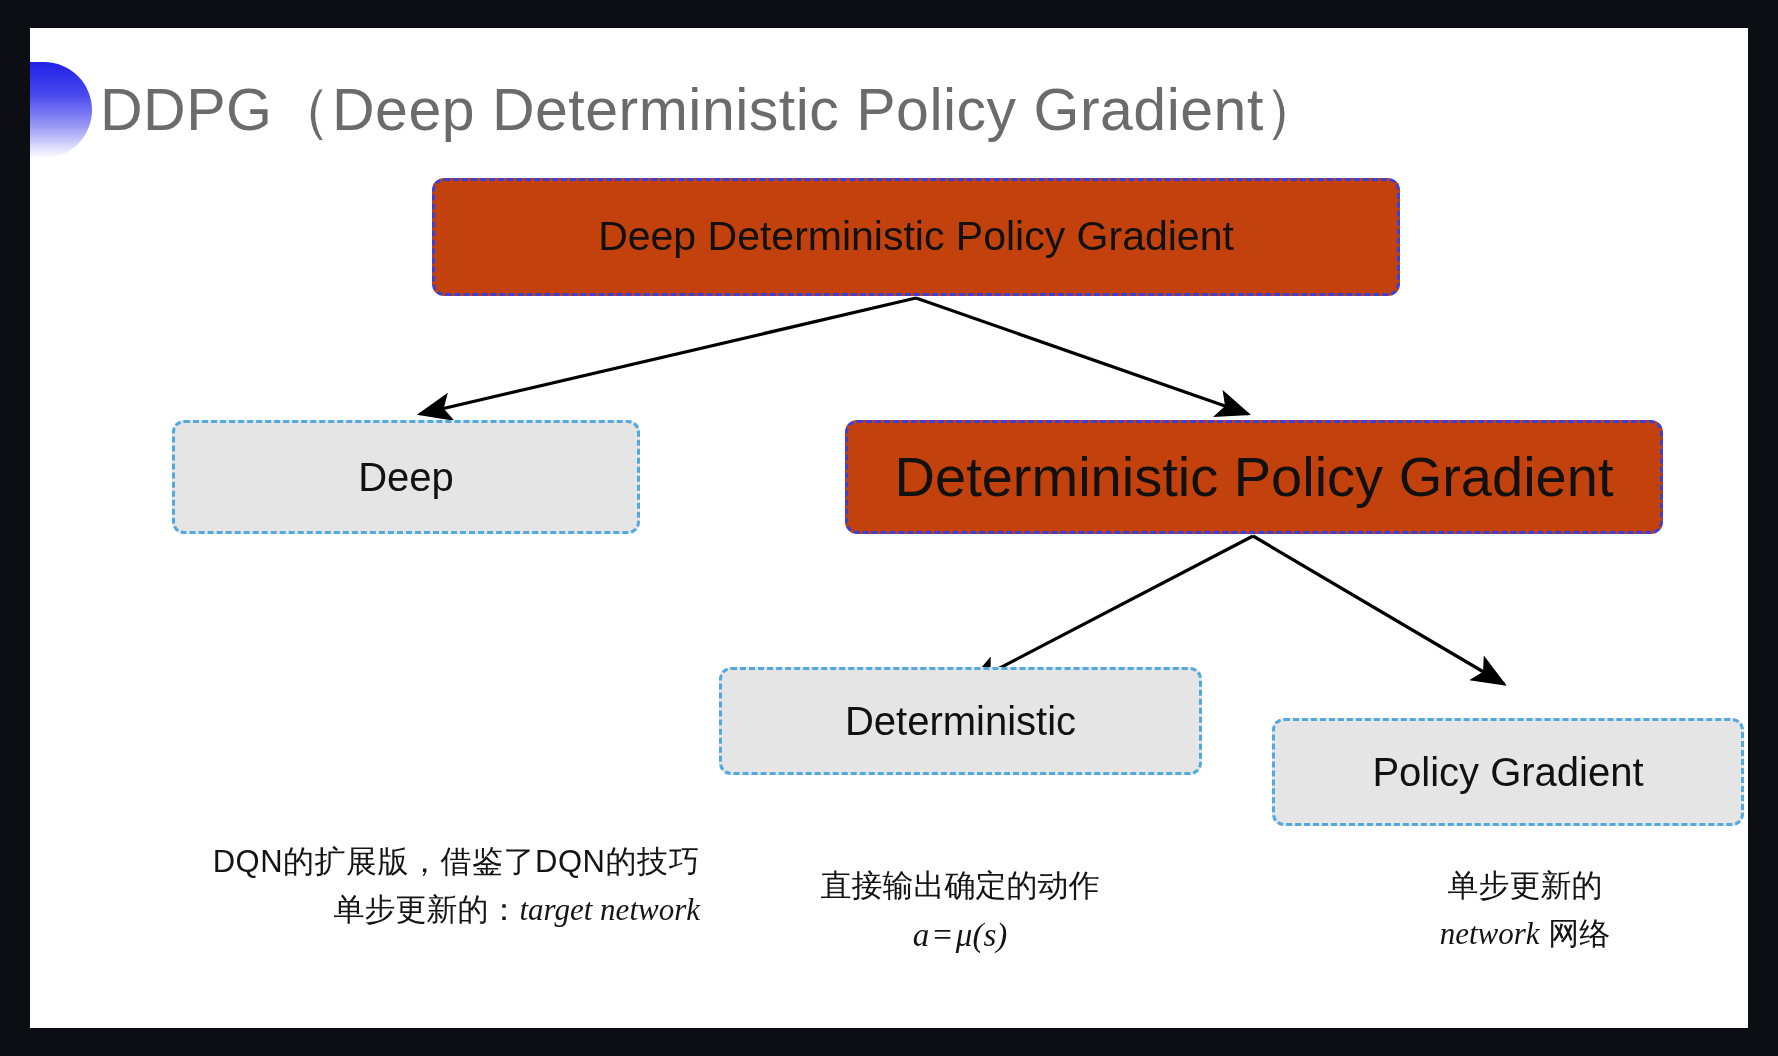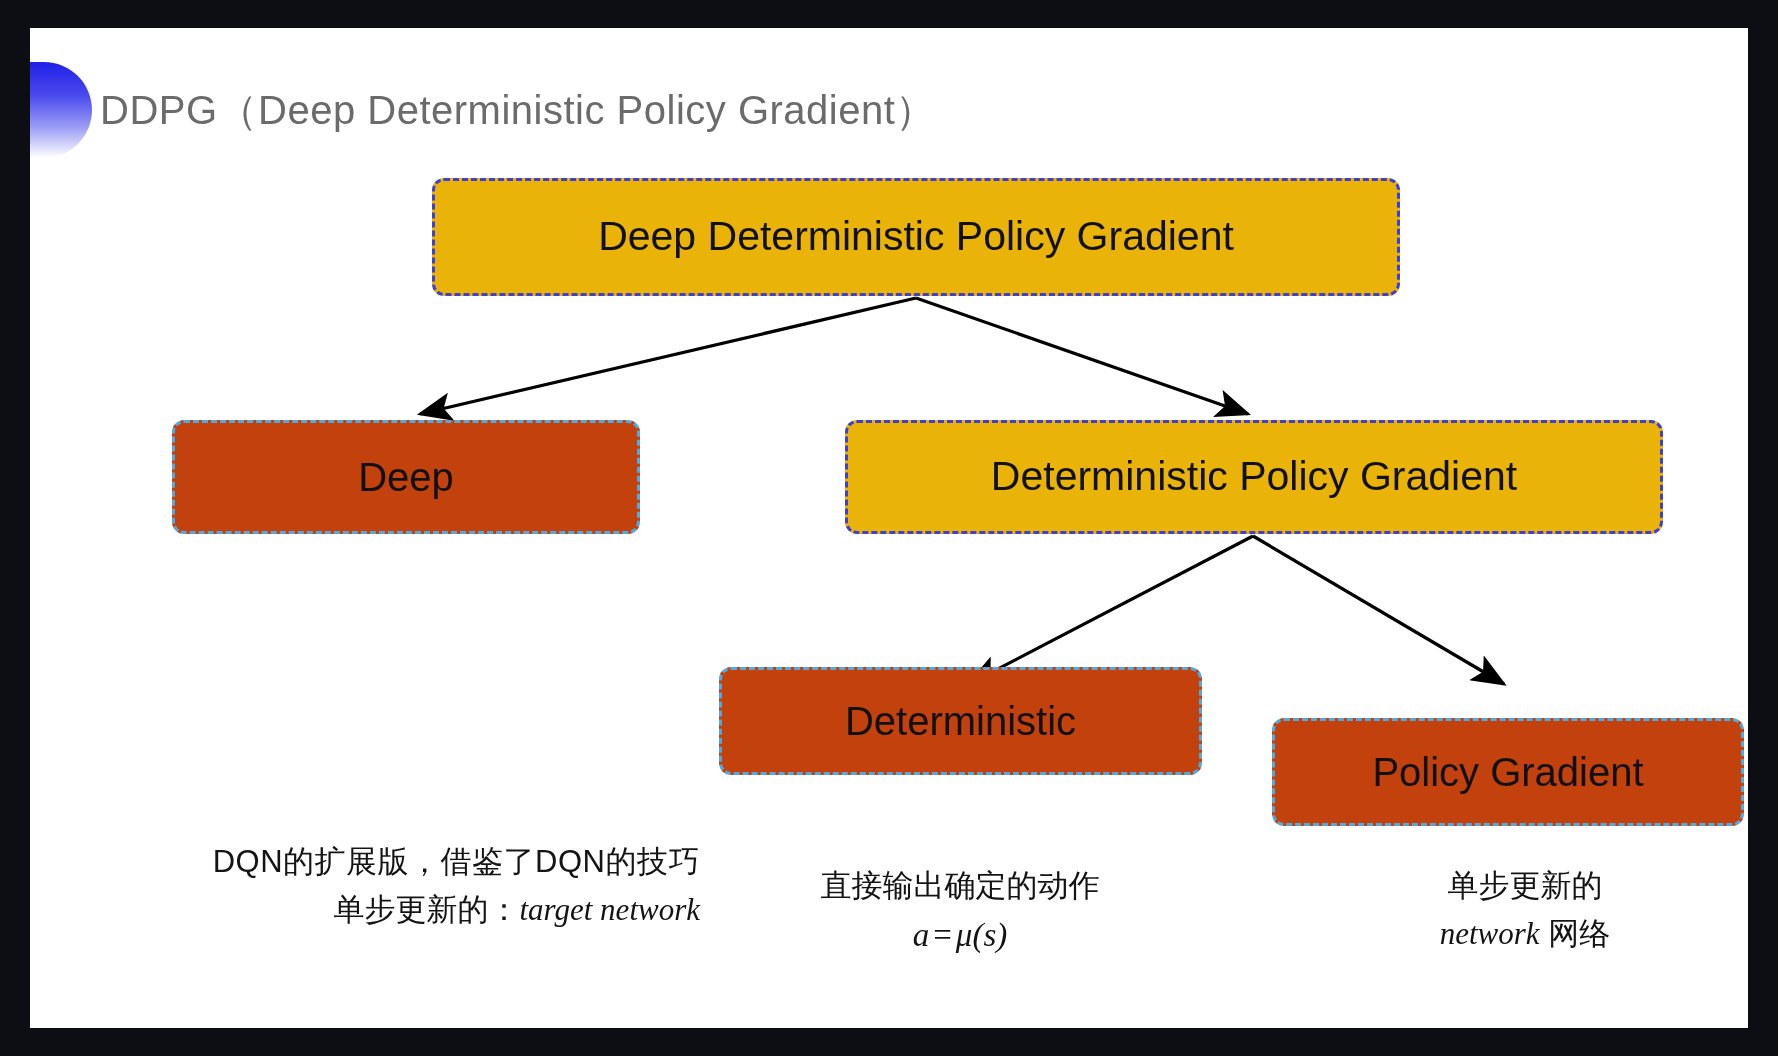--- a/index.html
+++ b/index.html
@@ -43,21 +43,21 @@
     border-radius: 0 62px 62px 0;
     background: linear-gradient(180deg, #2020e8 0%, #4a4aee 35%, #9c9cf6 68%, #ffffff 100%);
     overflow: hidden;
   }
   #page-title {
     position: absolute;
     left: 100px;
     top: 62px;
     height: 96px;
     line-height: 96px;
-    font-size: 40px;
+    font-size: 59px;
     font-weight: 400;
     color: #6b6b6b;
     letter-spacing: 0.5px;
     white-space: nowrap;
   }
 
   
   #diagram {
     position: absolute;
     left: 0;
@@ -83,37 +83,37 @@
     text-align: center;
   }
   .node-label {
     font-size: 40px;
     font-weight: 400;
     color: #111111;
     line-height: 1.1;
     white-space: nowrap;
   }
   .node.purple {
-    background: #eab308;
+    background: #c2410c;
     border: 3px dashed #3f3fd6;
   }
   .node.cyan {
-    background: #c2410c;
+    background: #e5e5e5;
     border: 3px dashed #52a9dd;
   }
 
   
   #node-root      { left: 432px; top: 178px;  width: 968px; height: 118px; }
   #node-deep      { left: 172px; top: 420px;  width: 468px; height: 114px; }
   #node-dpg       { left: 845px; top: 420px;  width: 818px; height: 114px; }
   #node-det       { left: 719px; top: 667px;  width: 483px; height: 108px; }
   #node-pg        { left: 1272px; top: 718px; width: 472px; height: 108px; }
 
   #node-root .node-label { font-size: 41px; }
-  #node-dpg  .node-label { font-size: 41px; }
+  #node-dpg  .node-label { font-size: 56px; }
 
   
   .caption {
     position: absolute;
     color: #141414;
     text-align: center;
     line-height: 1.55;
   }
   .caption .ln {
     display: block;

